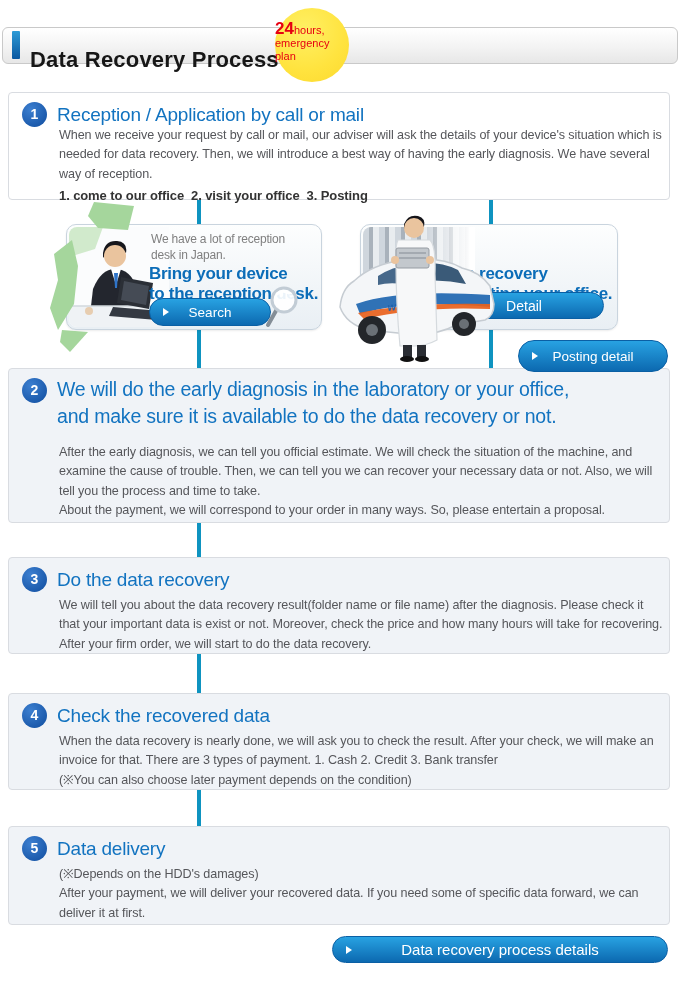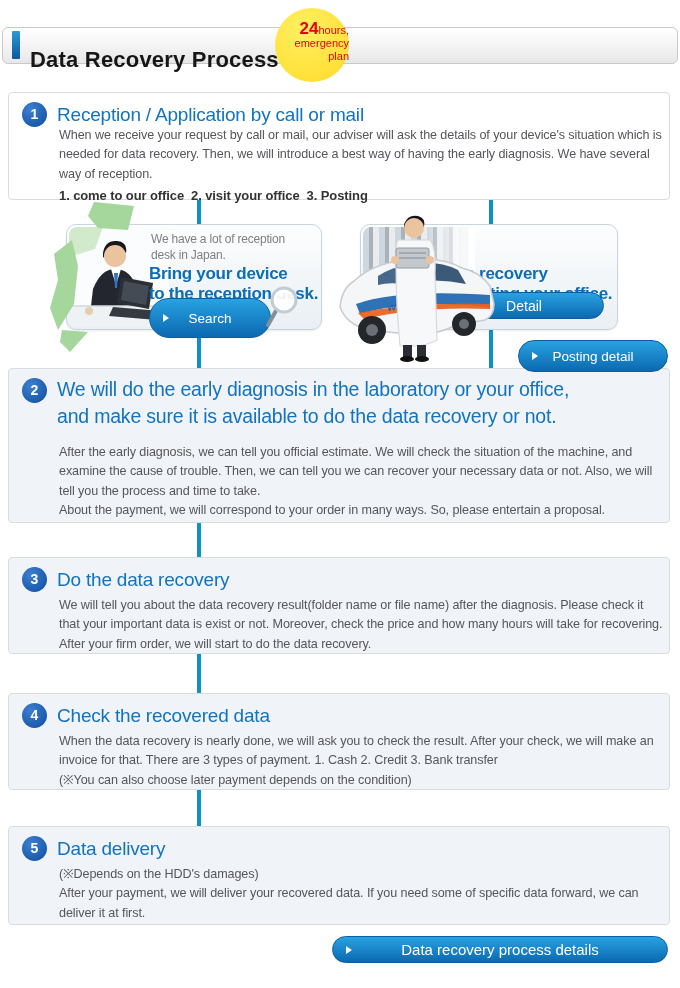--- a/index.html
+++ b/index.html
@@ -9,21 +9,21 @@
   
   .header-bar{position:absolute;left:2px;top:27px;width:674px;height:35px;
     border:1px solid #c9c9c9;border-radius:6px;
     background:linear-gradient(#ffffff,#f3f3f3 55%,#e7e7e7);}
   .header-accent{position:absolute;left:12px;top:31px;width:8px;height:28px;
     background:linear-gradient(#2d9bd6,#0a57a0);border-radius:1px;}
   .header-title{position:absolute;left:30px;top:31px;height:28px;line-height:28px;
     font-size:22px;color:#161616;letter-spacing:.2px;}
   .badge{position:absolute;left:275px;top:8px;width:74px;height:74px;border-radius:50%;
     background:radial-gradient(circle at 40% 30%,#fff064,#ffe33e 60%,#fcd92e);
-    color:#e60012;text-align:right;z-index:6;padding-top:0;box-sizing:border-box;}
+    color:#e60012;text-align:left;z-index:6;padding-top:0;box-sizing:border-box;}
   .badge-inner{margin-top:14px;line-height:13px;font-size:11px;}
   .badge-big{font-size:17px;font-weight:bold;}
 
   
   .conn{position:absolute;width:4px;background:#0e93c0;z-index:1;}
   .c1a{left:197px;top:200px;height:24px;}
   .c1b{left:489px;top:200px;height:24px;}
   .c2a{left:197px;top:330px;height:38px;}
   .c2b{left:489px;top:330px;height:38px;}
   .c3{left:197px;top:523px;height:34px;}
@@ -80,21 +80,21 @@
     color:#0c6db8;line-height:20px;letter-spacing:-.3px;}
   #card-right .card-title{left:78px;}
 
   
   .pill{position:absolute;border:1px solid #0a5fa4;border-radius:999px;color:#fff;
     background:linear-gradient(#28a2e2,#0c69b0);display:flex;align-items:center;
     justify-content:center;box-sizing:border-box;cursor:pointer;
     font-family:"Liberation Sans",sans-serif;}
   .pill .tri{position:absolute;left:13px;width:0;height:0;border-top:4px solid transparent;
     border-bottom:4px solid transparent;border-left:6px solid #fff;}
-  .btn-search{left:82px;top:73px;width:122px;height:40px;font-size:13.5px;}
+  .btn-search{left:82px;top:73px;width:122px;height:28px;font-size:13.5px;}
   .btn-detail{left:83px;top:67px;width:160px;height:27px;font-size:14px;}
   .btn-posting{left:518px;top:340px;width:150px;height:32px;font-size:13.5px;z-index:4;}
   .btn-bottom{left:332px;top:936px;width:336px;height:27px;font-size:15px;z-index:4;}
 
   .magnifier{position:absolute;left:196px;top:60px;width:38px;height:44px;z-index:3;
     pointer-events:none;}
 
   .photo-right{position:absolute;left:338px;top:212px;width:175px;height:150px;z-index:4;
     pointer-events:none;}
 </style>

